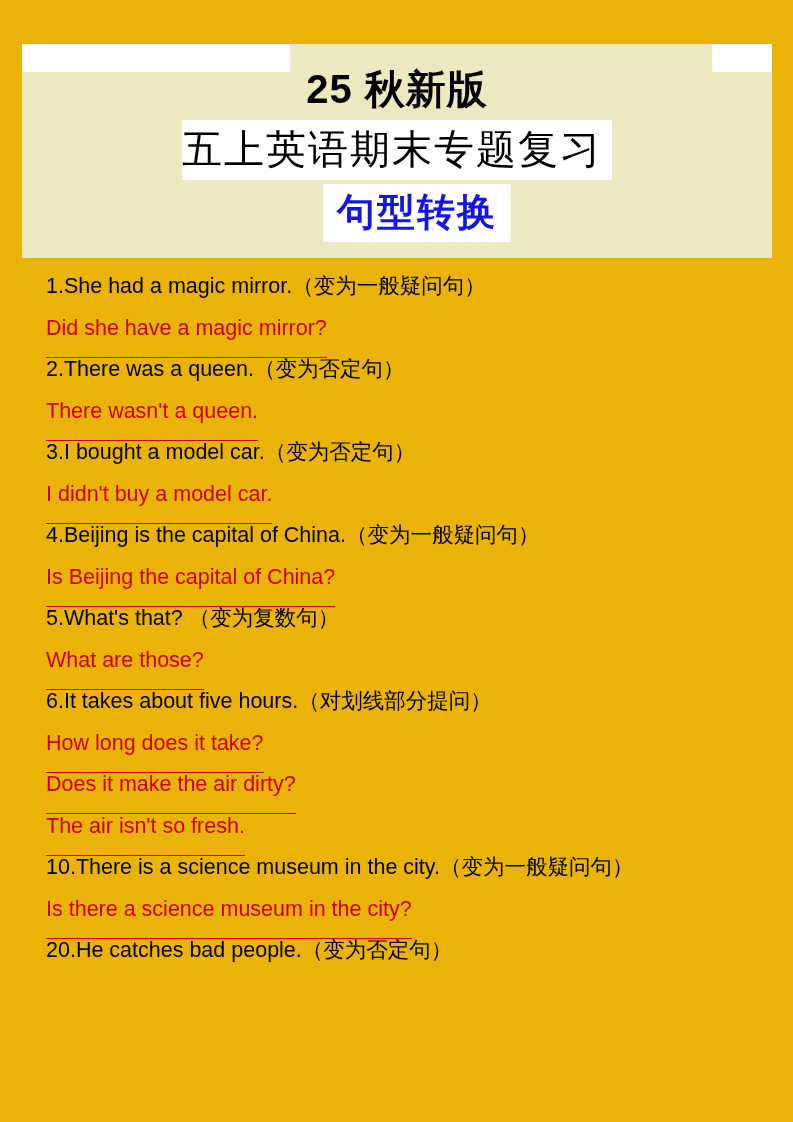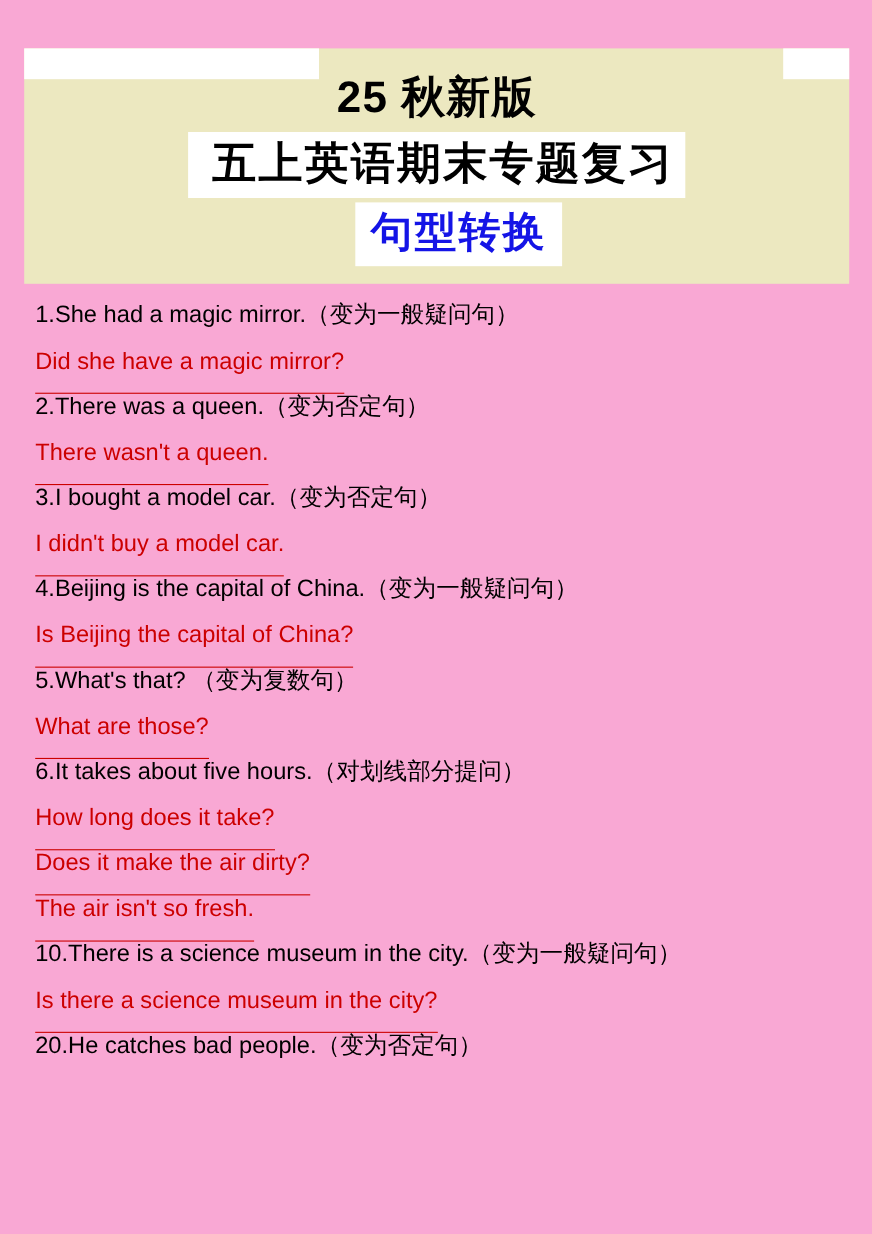--- a/index.html
+++ b/index.html
@@ -10,21 +10,21 @@
     width: 793px;
     height: 1122px;
     background: #ffffff;
     font-family: "Liberation Sans", sans-serif;
     overflow: hidden;
   }
   .page {
     position: relative;
     width: 793px;
     height: 1122px;
-    background: #f9a8d4;
+    background: #eab308;
   }
 
   
   .header-band {
     position: absolute;
     left: 22px;
     top: 44px;
     width: 750px;
     height: 214px;
     background: #ece8c0;
@@ -69,23 +69,23 @@
     position: absolute;
     top: 76px;
     width: 100%;
     text-align: center;
   }
   .title-2 {
     display: inline-block;
     background: #ffffff;
     font-size: 40px;
     line-height: 54px;
-    font-weight: bold;
+    font-weight: normal;
     color: #000000;
-    padding: 2px 10px 4px 22px;
+    padding: 2px 10px 4px 0;
     letter-spacing: 2px;
   }
   .title-3-wrap {
     position: absolute;
     top: 140px;
     width: 100%;
     text-align: center;
   }
   .title-3 {
     display: inline-block;
@@ -95,21 +95,21 @@
     font-weight: bold;
     color: #1414e6;
     padding: 2px 14px 4px 14px;
     letter-spacing: 2px;
     margin-left: 40px;
   }
 
   
   .content {
     position: absolute;
-    left: 32px;
+    left: 46px;
     top: 266px;
     width: 710px;
   }
   .q-line {
     font-size: 21.5px;
     line-height: 41.5px;
     color: #000000;
     white-space: nowrap;
   }
   .a-line {

